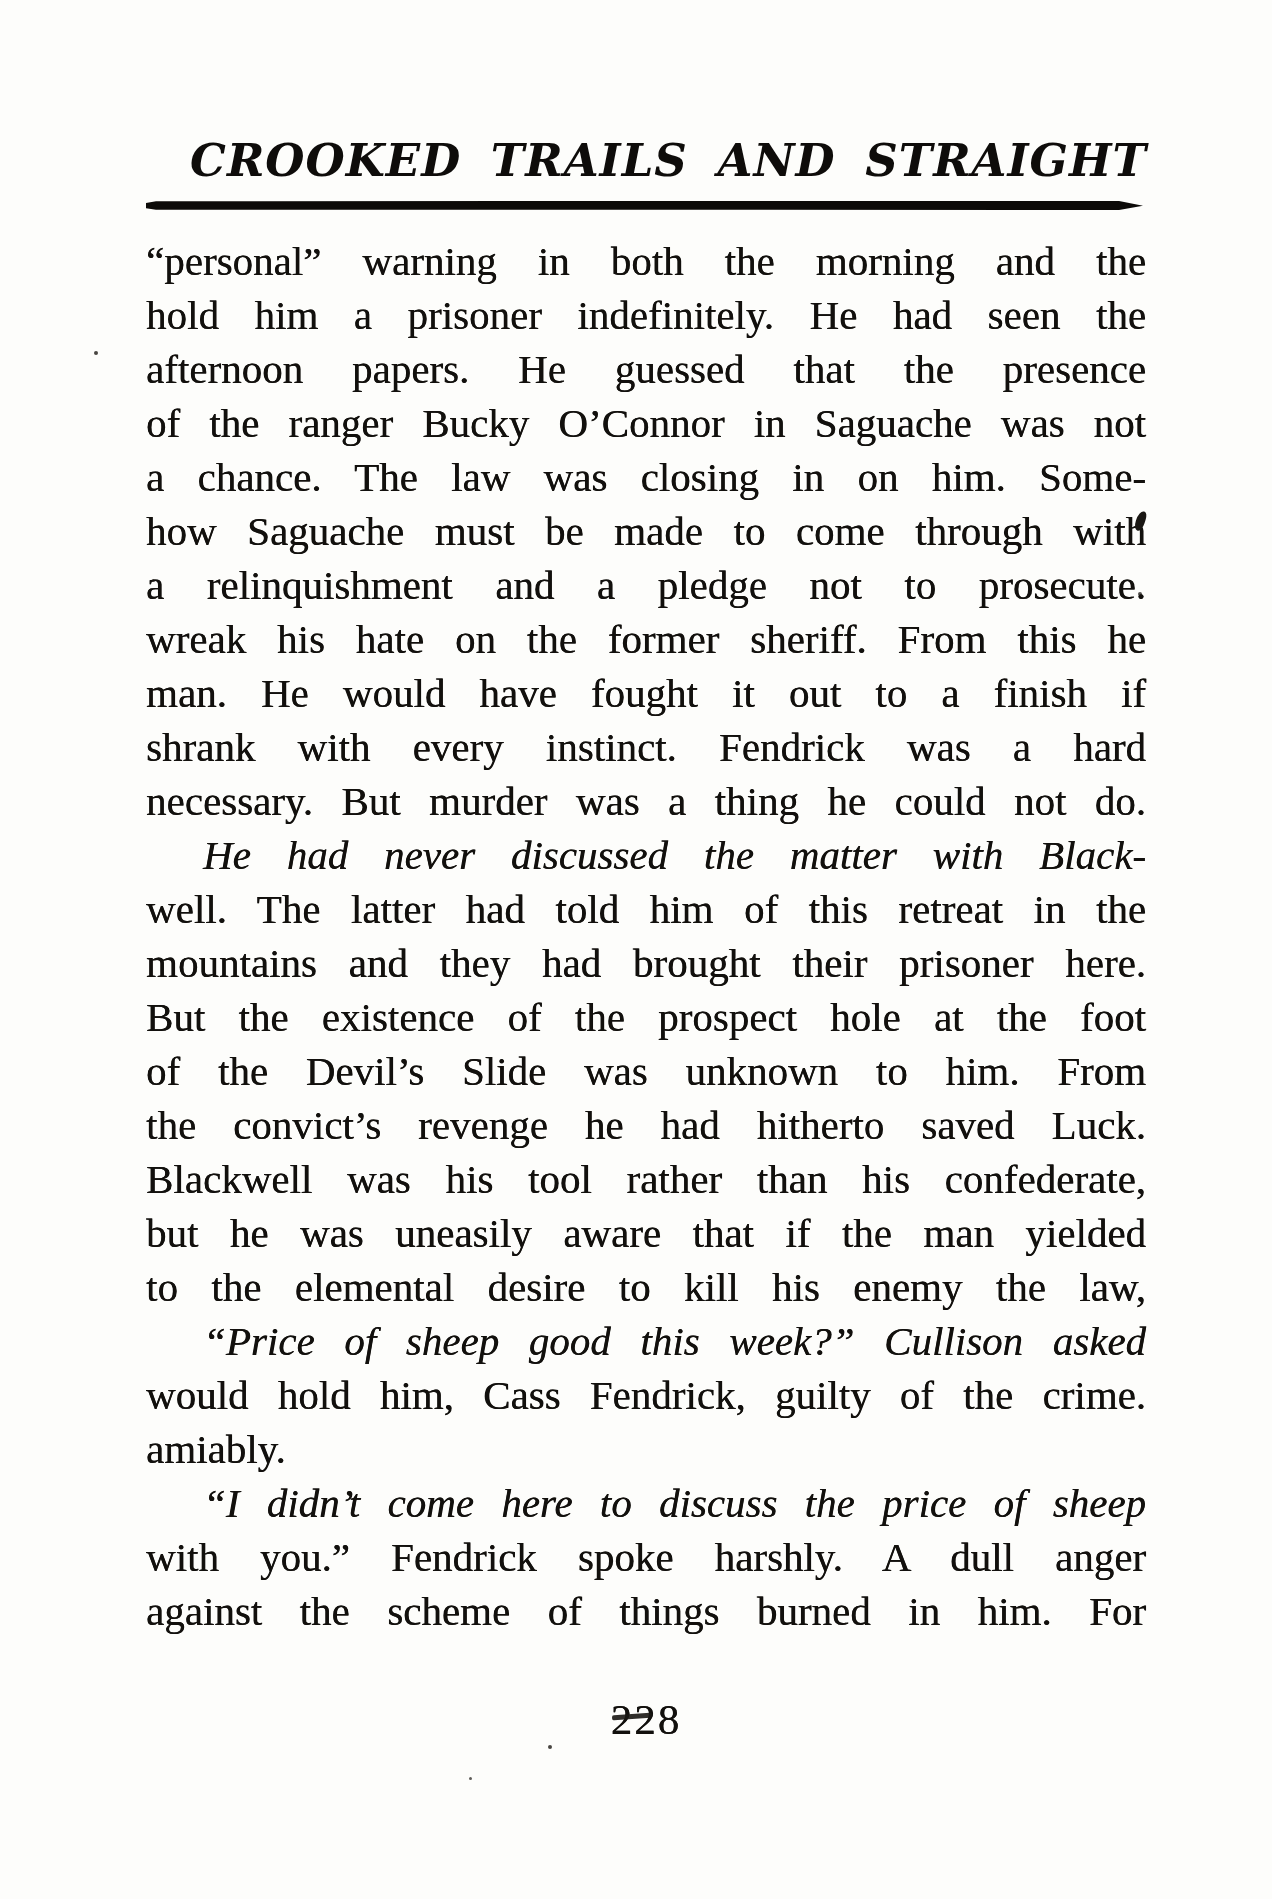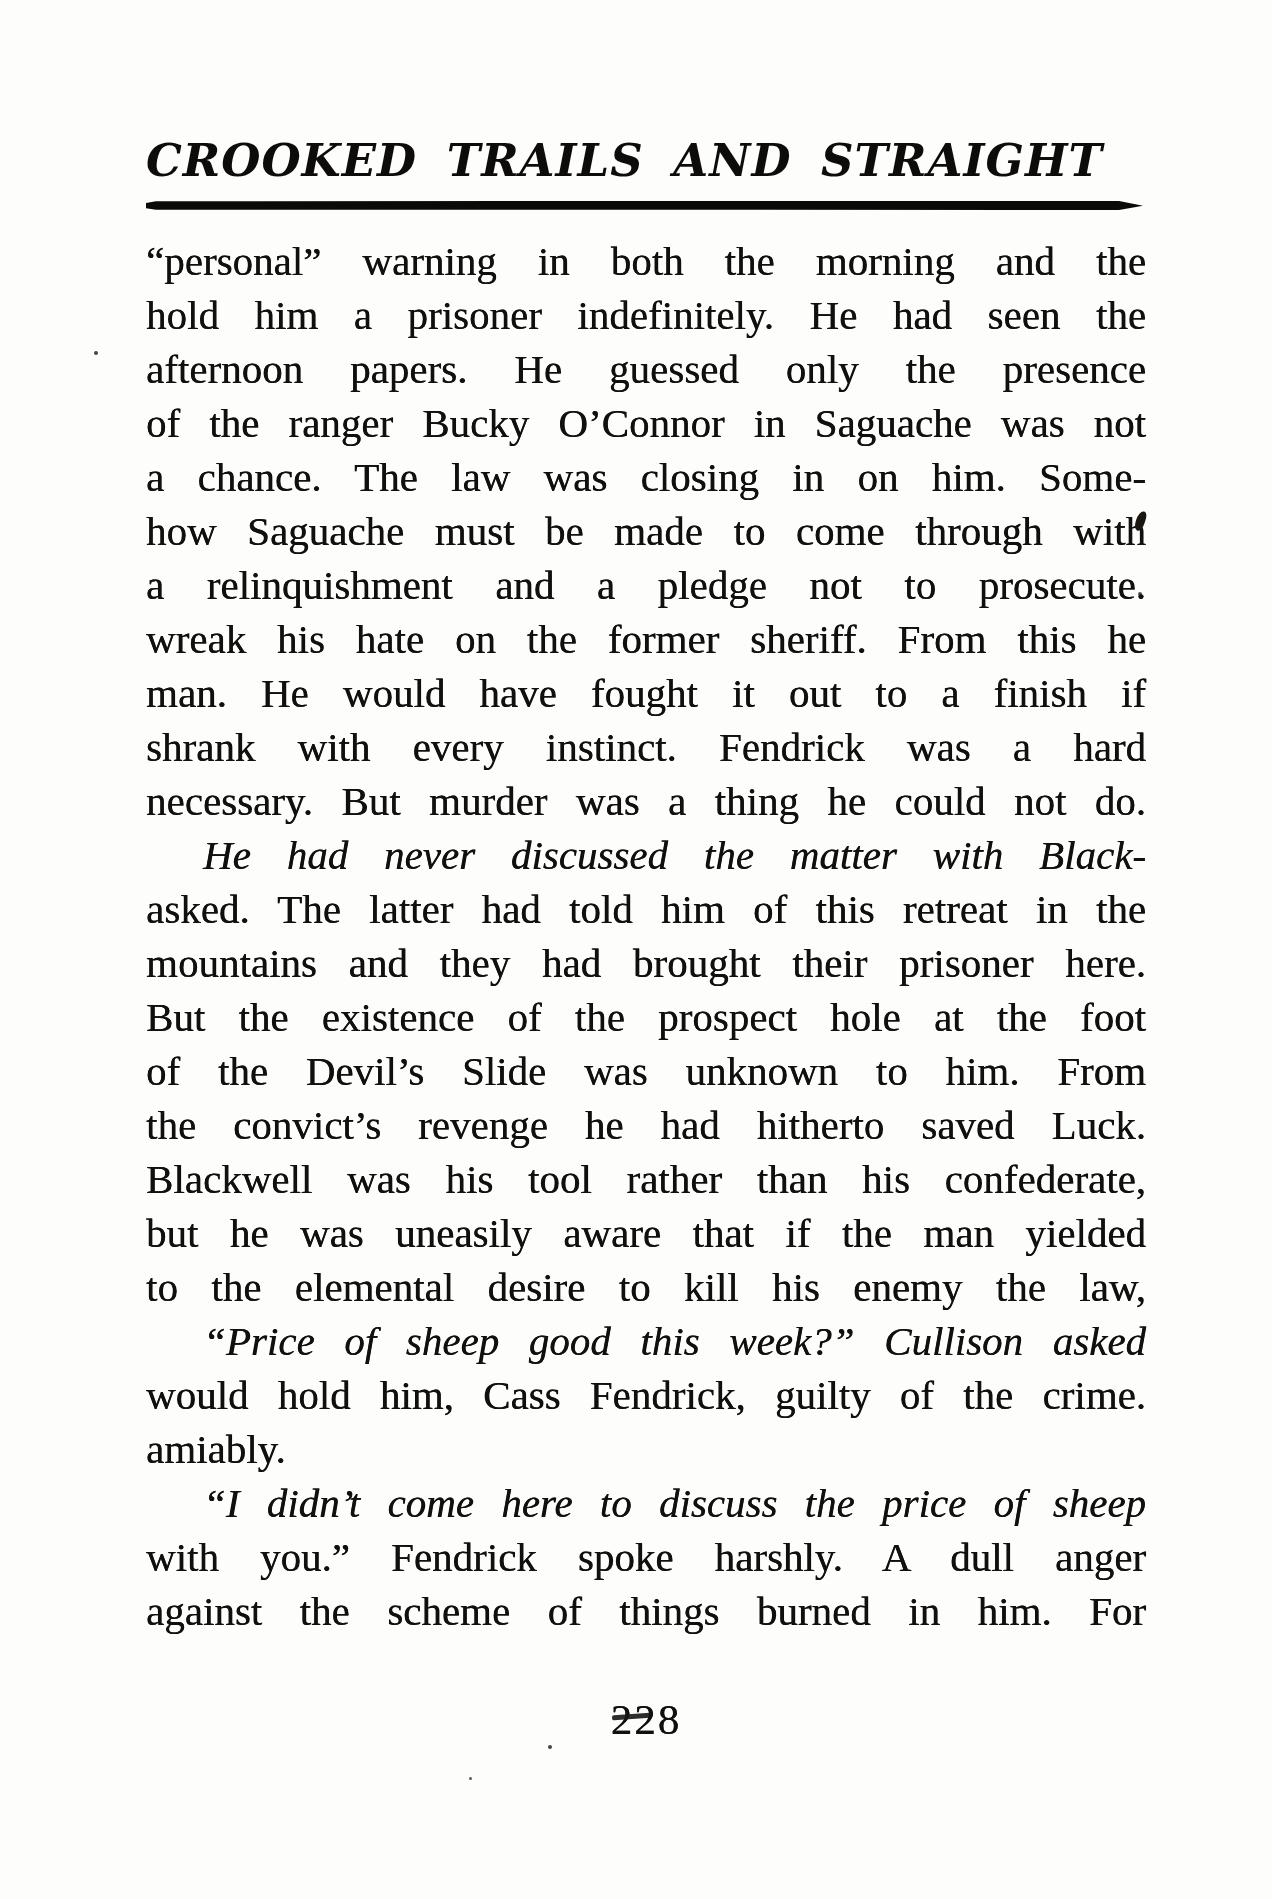--- a/index.html
+++ b/index.html
@@ -21,21 +21,21 @@
     left: 146px;
     top: 0;
     width: 1001px;
     height: 100%;
   }
   .running-header {
     position: absolute;
     top: 138px;
     left: 0;
     width: 100%;
-    text-align: left;
+    text-align: right;
     font-family: "DejaVu Serif", "Liberation Serif", serif;
     font-style: italic;
     font-weight: 700;
     font-size: 45px;
     line-height: 46px;
     letter-spacing: 1px;
     word-spacing: 13px;
     white-space: nowrap;
     color: #0e0c0a;
   }
@@ -98,31 +98,31 @@
 <div class="book-page">
   <div class="content">
 
     <div class="running-header">CROOKED TRAILS AND STRAIGHT</div>
 
     <div class="header-rule"></div>
 
     <div class="body-text">
       <div class="t-line">“personal” warning in both the morning and the</div>
       <div class="t-line">hold him a prisoner indefinitely.  He had seen the</div>
-      <div class="t-line">afternoon papers.  He guessed only the presence</div>
+      <div class="t-line">afternoon papers.  He guessed that the presence</div>
       <div class="t-line">of the ranger Bucky O’Connor in Saguache was not</div>
       <div class="t-line">a chance.  The law was closing in on him.  Some-</div>
       <div class="t-line">how Saguache must be made to come through with</div>
       <div class="t-line">a relinquishment and a pledge not to prosecute.</div>
       <div class="t-line">wreak his hate on the former sheriff.  From this he</div>
       <div class="t-line">man.  He would have fought it out to a finish if</div>
       <div class="t-line">shrank with every instinct.  Fendrick was a hard</div>
       <div class="t-line">necessary.  But murder was a thing he could not do.</div>
       <div class="t-line indent">He had never discussed the matter with Black-</div>
-      <div class="t-line">asked.  The latter had told him of this retreat in the</div>
+      <div class="t-line">well.  The latter had told him of this retreat in the</div>
       <div class="t-line">mountains and they had brought their prisoner here.</div>
       <div class="t-line">But the existence of the prospect hole at the foot</div>
       <div class="t-line">of the Devil’s Slide was unknown to him.  From</div>
       <div class="t-line">the convict’s revenge he had hitherto saved Luck.</div>
       <div class="t-line">Blackwell was his tool rather than his confederate,</div>
       <div class="t-line">but he was uneasily aware that if the man yielded</div>
       <div class="t-line">to the elemental desire to kill his enemy the law,</div>
       <div class="t-line indent">“Price of sheep good this week?” Cullison asked</div>
       <div class="t-line">would hold him, Cass Fendrick, guilty of the crime.</div>
       <div class="t-line flush">amiably.</div>

